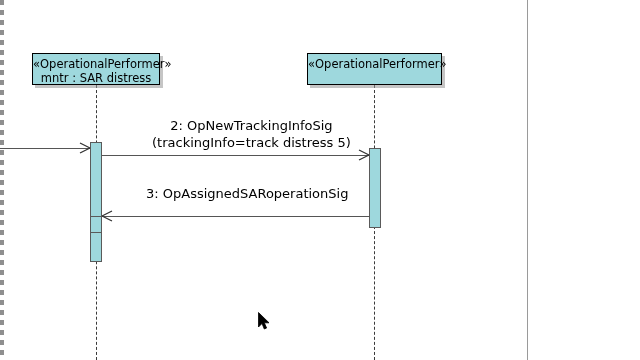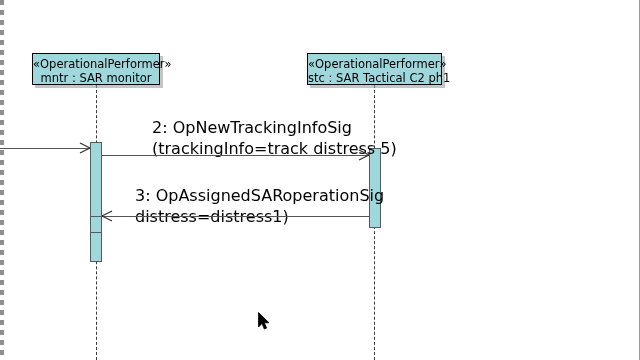--- a/index.html
+++ b/index.html
@@ -2,21 +2,21 @@
 <html><head>
 <meta charset="utf-8">
 <style>
   html, body {
     margin: 0;
     padding: 0;
     background: #ffffff;
   }
   #canvas {
     position: relative;
-    width: 640px;
+    width: 528px;
     height: 360px;
     background-color: #ffffff;
     background-image: radial-gradient(circle, #d8d8d8 0.6px, transparent 0.7px);
     background-size: 16px 16px;
     background-position: 6px 6px;
     overflow: hidden;
     font-family: "DejaVu Sans", "Liberation Sans", sans-serif;
     border-right: 1px solid #9a9a9a;
     box-sizing: border-box;
   }
@@ -76,53 +76,52 @@
   }
   .arrowhead {
     position: absolute;
     width: 10px;
     height: 10px;
   }
   .arrowhead svg { display: block; overflow: visible; }
   
   .msg-label {
     position: absolute;
-    font-size: 16px;
+    font-size: 13px;
     color: #000000;
     line-height: 1.32;
     white-space: nowrap;
-    text-align: left;
+    text-align: center;
   }
   .msg-label .ln { display: block; }
   
   #cursor { position: absolute; width: 14px; height: 20px; }
 </style>
 </head>
 <body>
 
 <div id="canvas">
 
   <div id="gutter"></div>
 
   <div class="lifeline" style="left:96px; top:85px; height:275px;"></div>
 
   <div class="lifeline-head" style="left:32px; top:53px; width:128px; height:32px;">
     <span class="ln">«OperationalPerformer»</span>
-    <span class="ln">mntr : SAR monitor</span>
+    <span class="ln">mntr : SAR distress</span>
   </div>
 
   <div class="activation" style="left:90px; top:142px; width:12px; height:120px;"></div>
   <div class="activation-divider" style="left:90px; top:216px; width:12px;"></div>
   <div class="activation-divider" style="left:90px; top:232px; width:12px;"></div>
 
   <div class="lifeline" style="left:374px; top:85px; height:275px;"></div>
 
   <div class="lifeline-head" style="left:307px; top:53px; width:135px; height:32px;">
     <span class="ln">«OperationalPerformer»</span>
-    <span class="ln">stc : SAR Tactical C2 ph1</span>
   </div>
 
   <div class="activation" style="left:369px; top:148px; width:12px; height:80px;"></div>
 
   <div class="msg-line" style="left:0px; top:148px; width:90px;"></div>
   <div class="arrowhead" style="left:80px; top:143px;">
     <svg width="10" height="10" viewBox="0 0 10 10">
       <path d="M0,0 L10,5 M0,10 L10,5" stroke="#333333" stroke-width="1.3" fill="none"></path>
     </svg>
   </div>
@@ -131,23 +130,22 @@
     <span class="ln">2: OpNewTrackingInfoSig</span>
     <span class="ln">(trackingInfo=track distress 5)</span>
   </div>
   <div class="msg-line" style="left:102px; top:155px; width:267px;"></div>
   <div class="arrowhead" style="left:359px; top:150px;">
     <svg width="10" height="10" viewBox="0 0 10 10">
       <path d="M0,0 L10,5 M0,10 L10,5" stroke="#333333" stroke-width="1.3" fill="none"></path>
     </svg>
   </div>
 
-  <div class="msg-label" style="left:135px; top:185px;">
+  <div class="msg-label" style="left:146px; top:185px;">
     <span class="ln">3: OpAssignedSARoperationSig</span>
-    <span class="ln">distress=distress1)</span>
   </div>
   <div class="msg-line" style="left:102px; top:216px; width:268px;"></div>
   <div class="arrowhead" style="left:102px; top:211px;">
     <svg width="10" height="10" viewBox="0 0 10 10">
       <path d="M10,0 L0,5 M10,10 L0,5" stroke="#333333" stroke-width="1.3" fill="none"></path>
     </svg>
   </div>
 
   <div id="cursor" style="left:258px; top:312px;">
     <svg width="14" height="20" viewBox="0 0 14 20">

